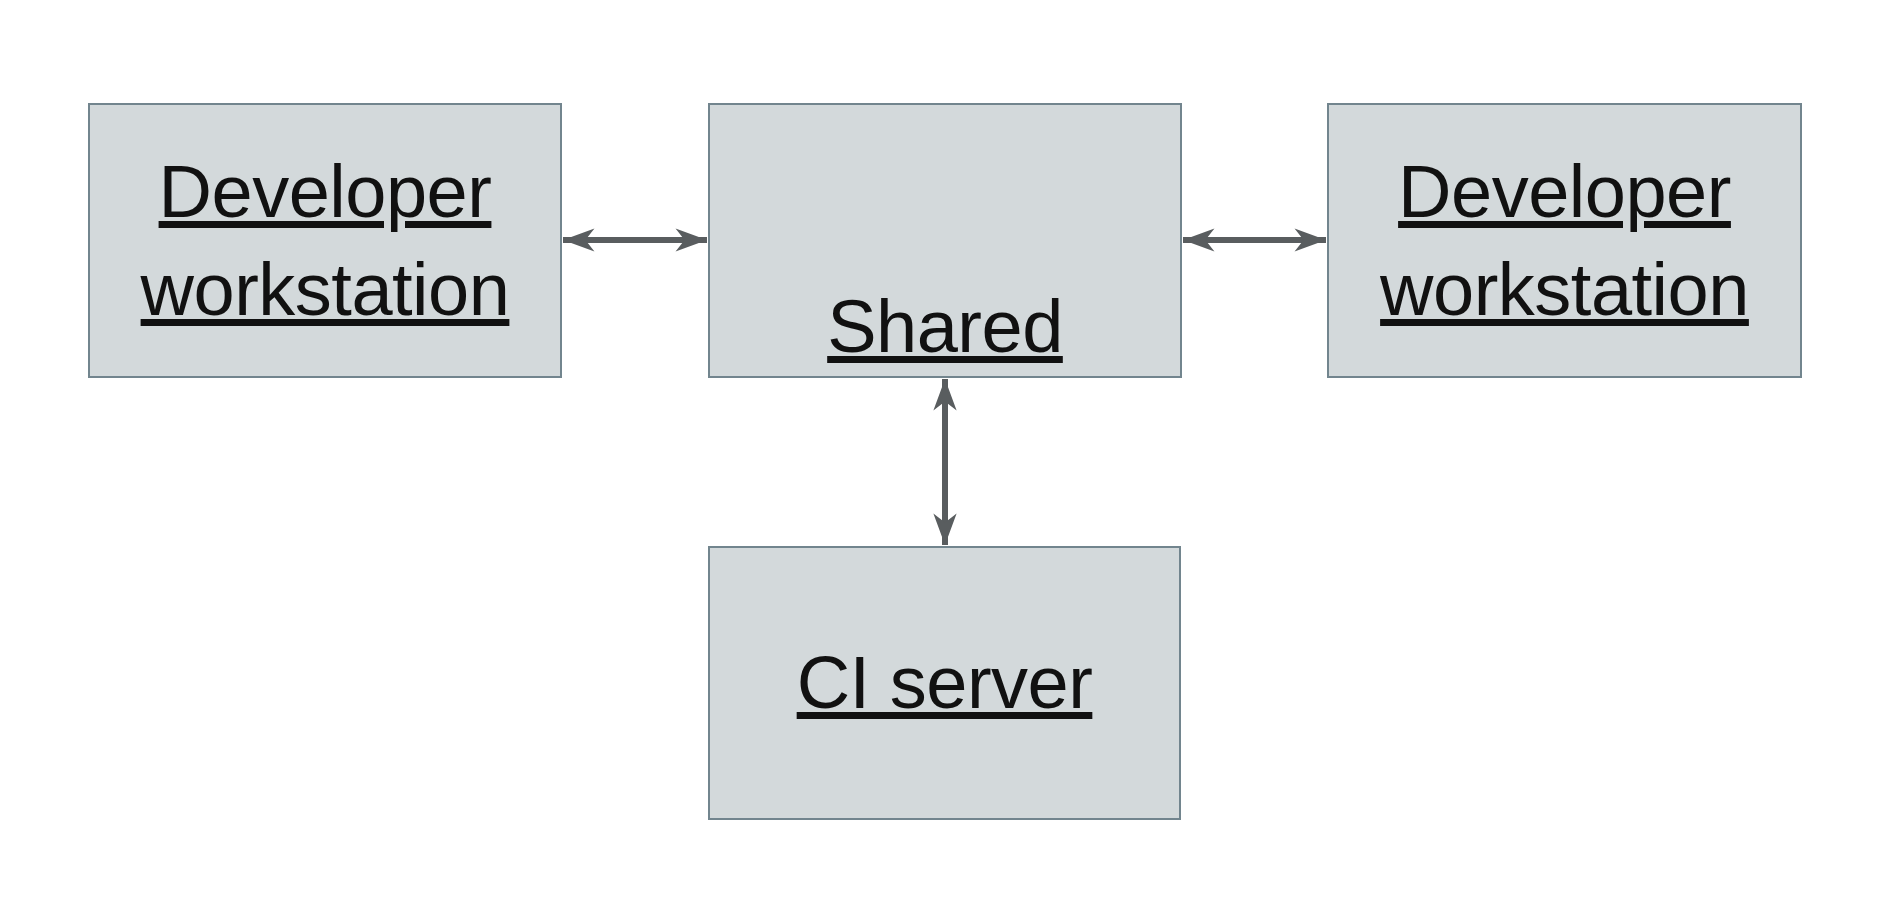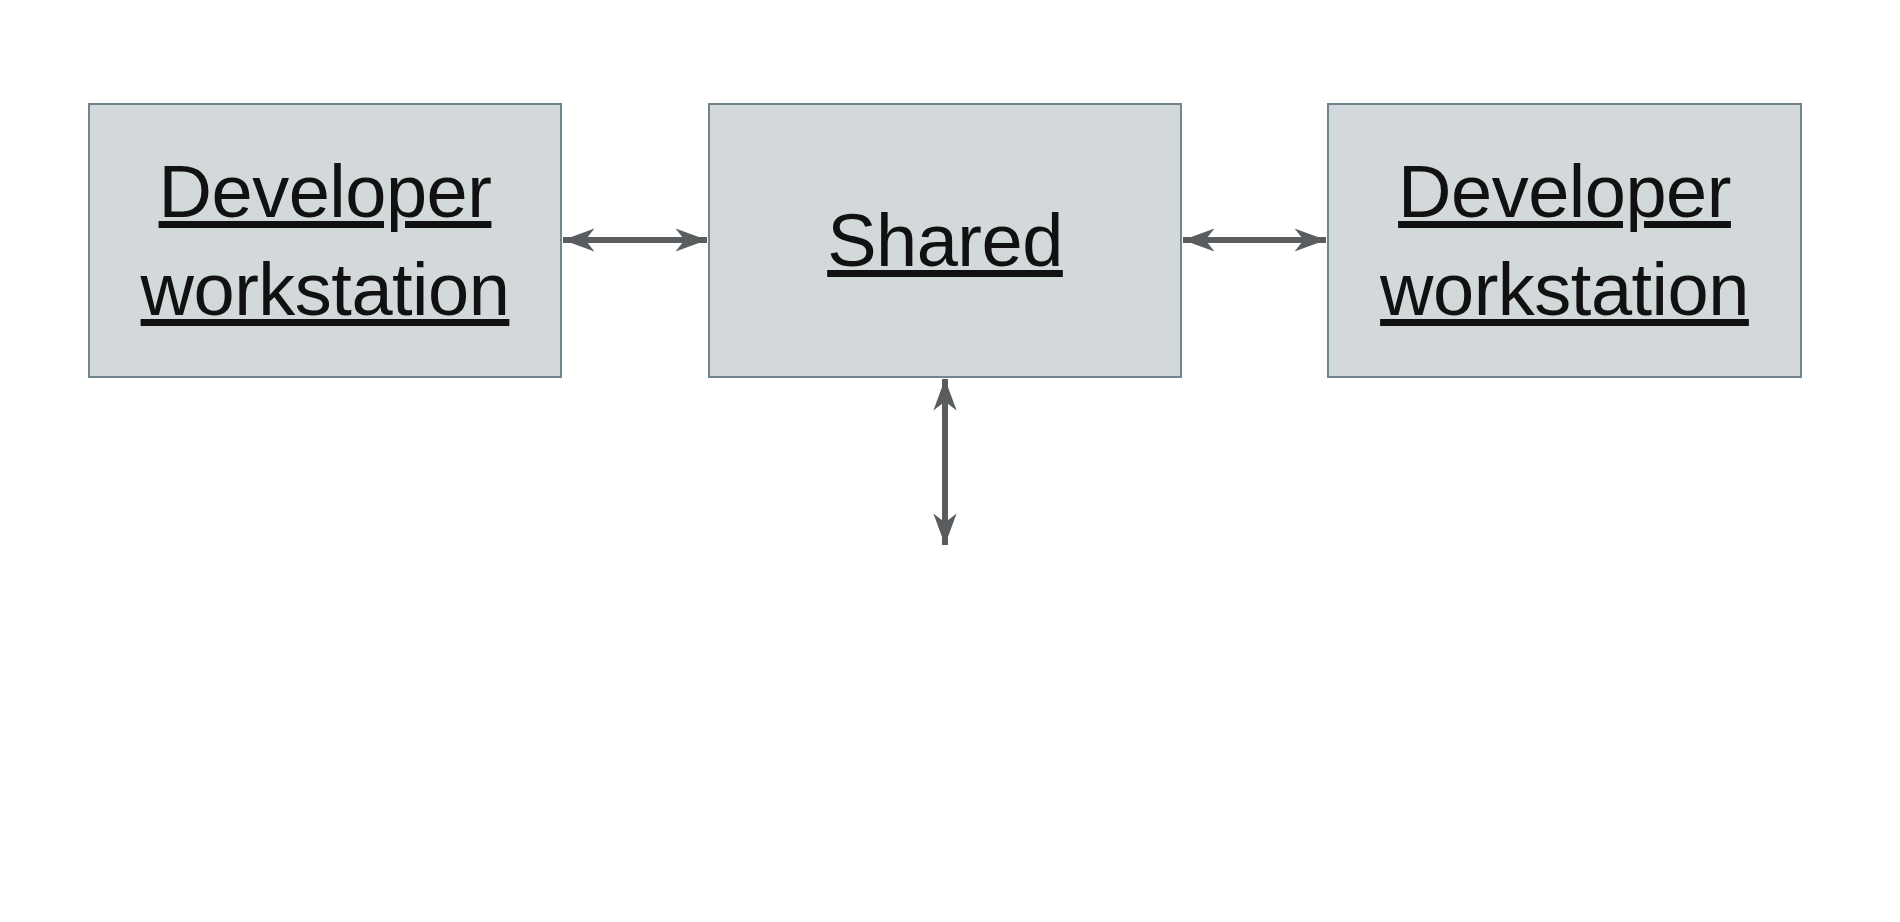--- a/index.html
+++ b/index.html
@@ -41,21 +41,21 @@
     font-size: 74px;
     line-height: 1.32;
     letter-spacing: -0.5px;
     white-space: nowrap;
   }
   .node .line {
     display: block;
     text-decoration: underline;
   }
   .node-dev-left  { left: 88px;   top: 103px; }
-  .node-shared    { left: 708px;  top: 103px; }
+  .node-shared    { left: 708px;  top: 103px; justify-content: flex-end; }
   .node-dev-right { left: 1327px; top: 103px; width: 475px; }
   .node-ci        { left: 708px;  top: 546px; width: 473px; height: 274px; }
 </style>
 </head>
 <body>
 
 <div class="canvas">
 
   <svg class="connectors" viewBox="0 0 1900 922" xmlns="http://www.w3.org/2000/svg" aria-hidden="true">
     <defs>
@@ -75,14 +75,17 @@
 
   <div class="node node-shared">
     <span class="line">Shared</span>
   </div>
 
   <div class="node node-dev-right">
     <span class="line">Developer</span>
     <span class="line">workstation</span>
   </div>
 
+  <div class="node node-ci">
+    <span class="line">CI server</span>
+  </div>
 
 </div>
 
 </body></html>

